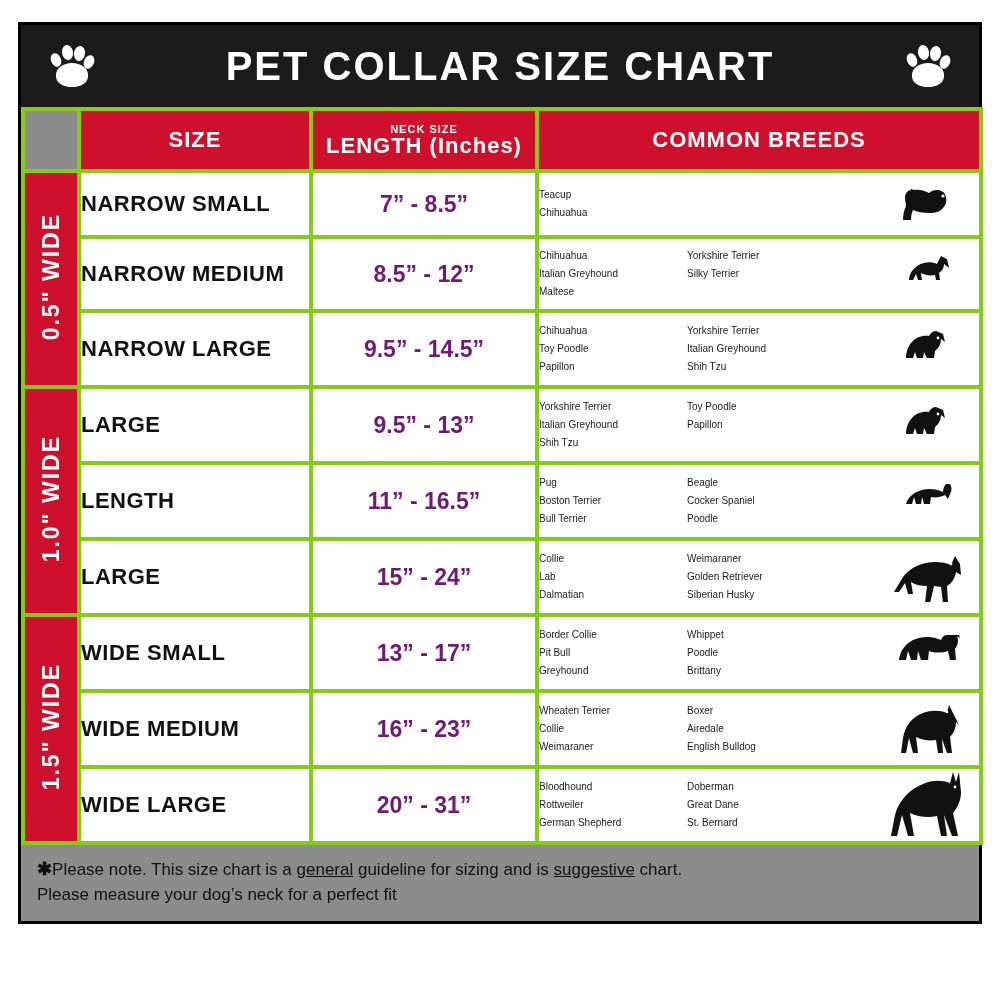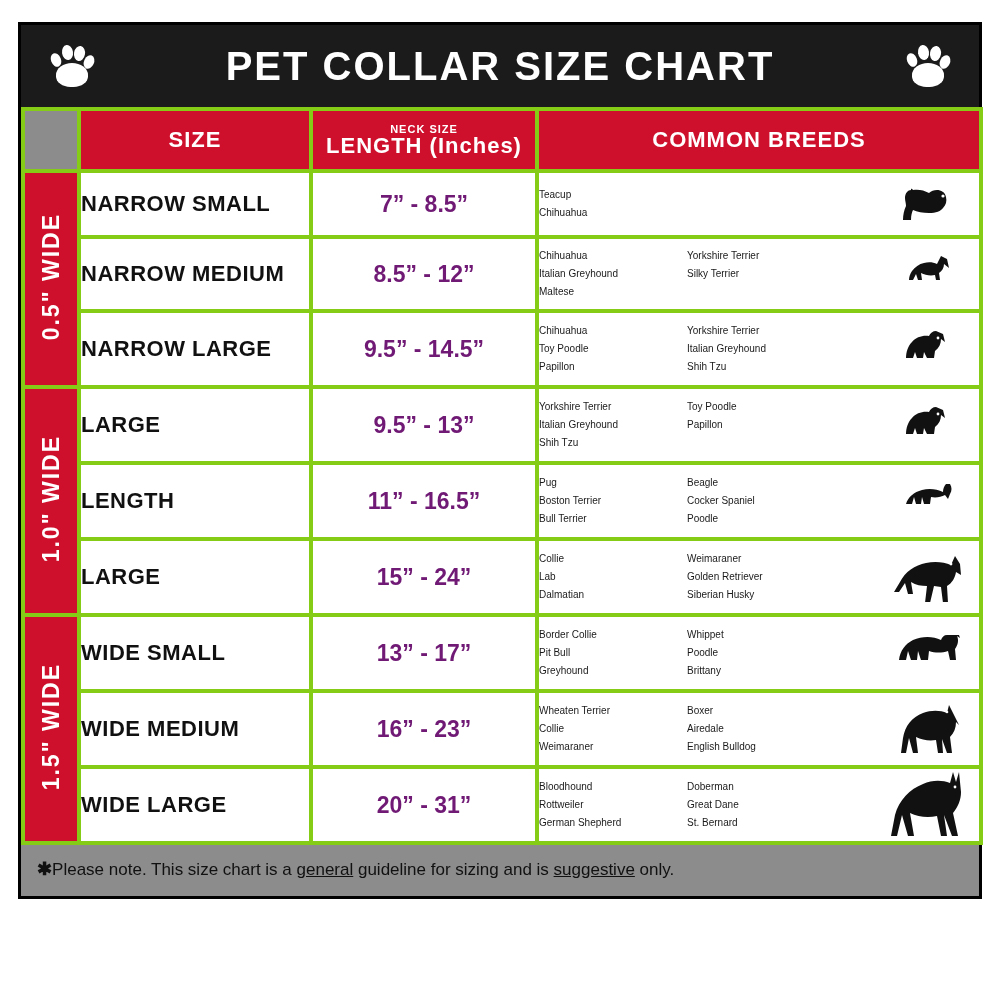--- a/index.html
+++ b/index.html
@@ -480,18 +480,19 @@
               </div>
             </div>
           </td>
         </tr>
 
       </tbody>
     </table>
 
     <div class="footer">
       <div>
-        <span class="star">✱</span><span>Please note. This size chart is a </span><u>general</u><span> guideline for sizing and is </span><u>suggestive</u><span> only.</span>
+        <span class="star">✱</span><span>Please note. This size chart is a </span><u>general</u><span> guideline for sizing and is </span><u>suggestive</u><span> chart.</span>
       </div>
+      <div>Please measure your dog’s neck for a perfect fit</div>
     </div>
 
   </div>
 </div>
 
 </body></html>

